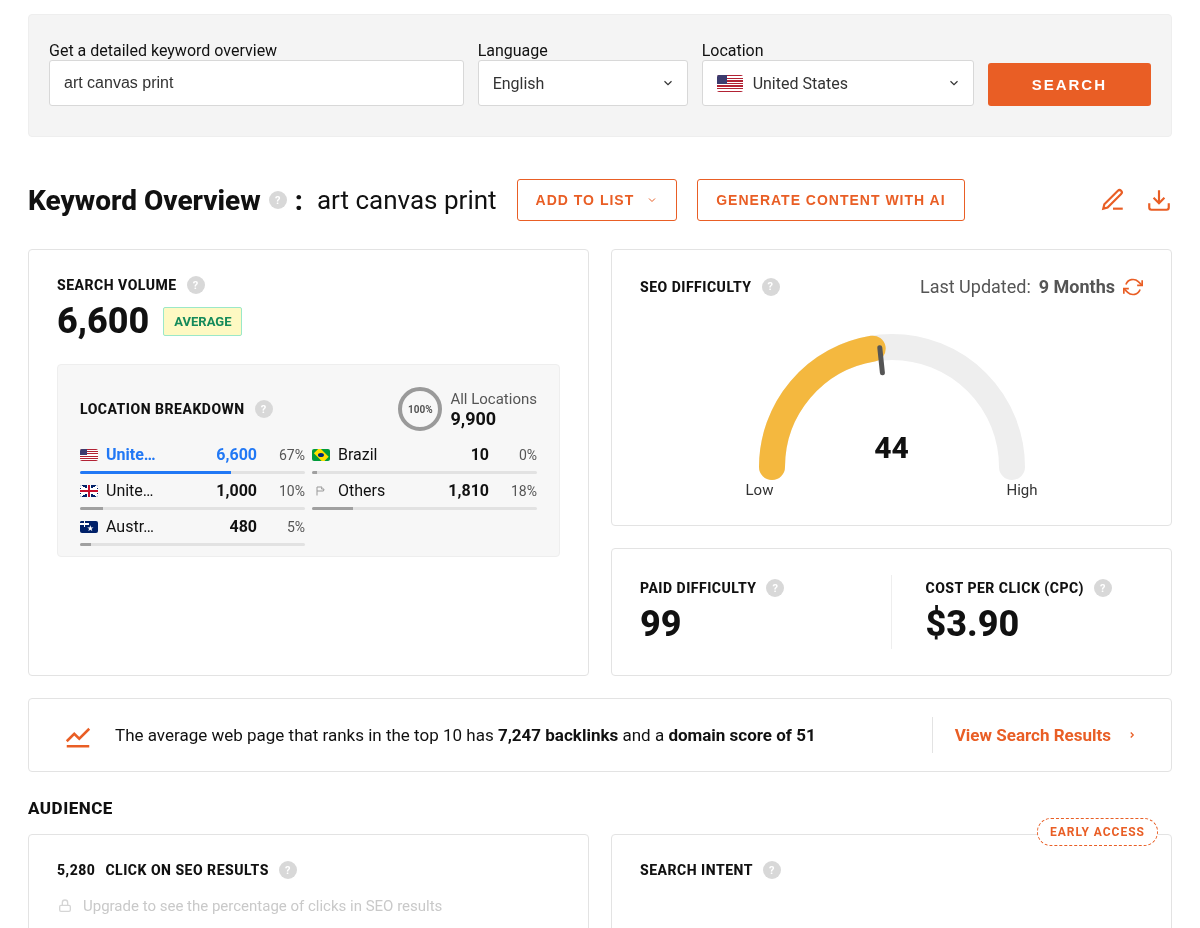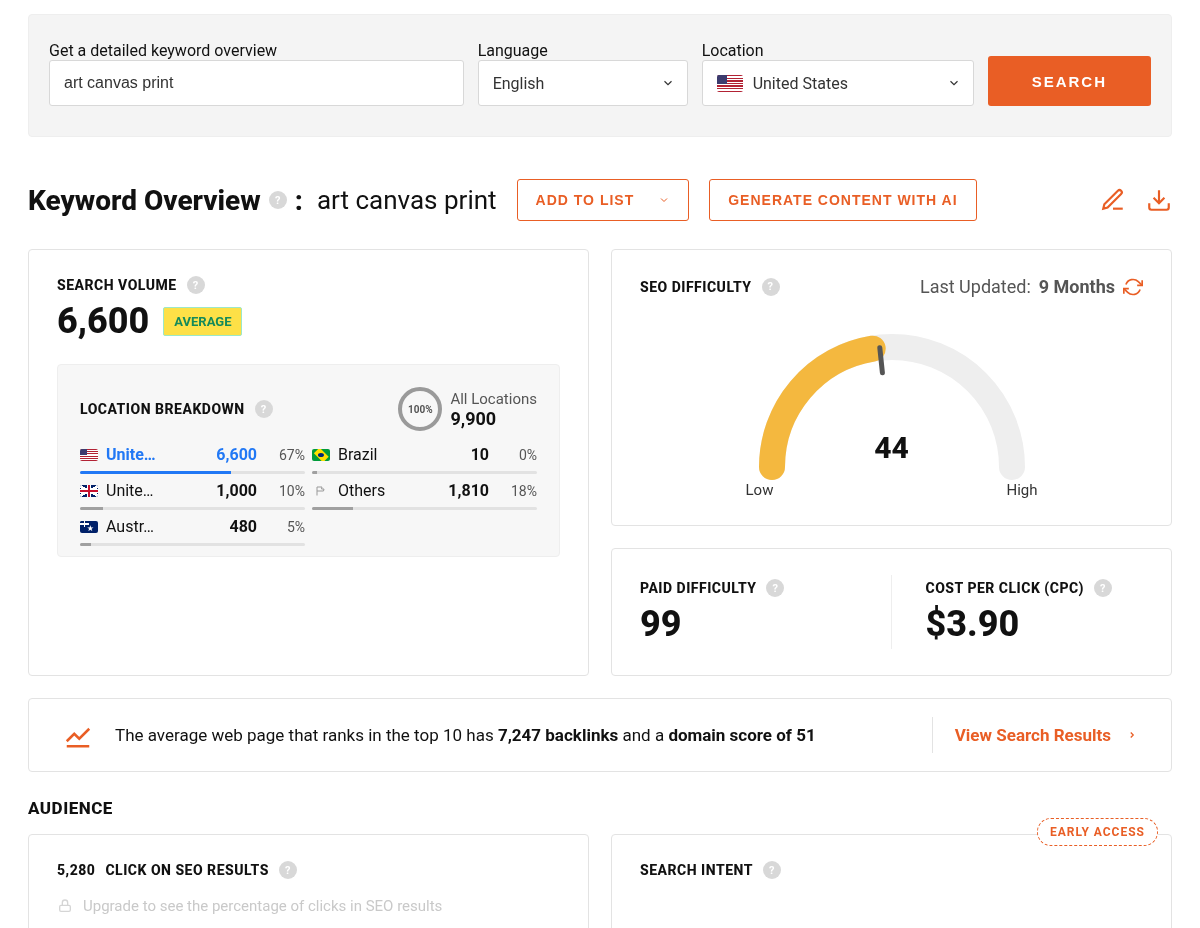--- a/index.html
+++ b/index.html
@@ -36,21 +36,21 @@
     position: relative; height: 46px; width: 100%;
     border: 1px solid #d8d8d8; border-radius: 3px; background: #fff;
     display: flex; align-items: center; padding: 0 14px; gap: 10px;
     font-size: 16px; color: #333; cursor: pointer;
   }
   .select-box .chev {
     position: absolute; right: 12px; top: 50%; transform: translateY(-50%);
     width: 14px; height: 14px; pointer-events: none;
   }
   .btn-search {
-    height: 50px; padding: 0 44px; border: none; border-radius: 3px;
+    height: 43px; padding: 0 44px; border: none; border-radius: 3px;
     background: #e95e25; color: #fff; font-size: 15px; font-weight: 700;
     letter-spacing: 2px; cursor: pointer;
   }
 
   
   .flag { width: 26px; height: 17px; display: inline-block; position: relative; overflow: hidden; border-radius: 2px; }
   .flag.us { background: linear-gradient(#b22234, #b22234 7.7%, #fff 7.7%, #fff 15.4%, #b22234 15.4%, #b22234 23.1%, #fff 23.1%, #fff 30.8%, #b22234 30.8%, #b22234 38.5%, #fff 38.5%, #fff 46.2%, #b22234 46.2%, #b22234 53.9%, #fff 53.9%, #fff 61.6%, #b22234 61.6%, #b22234 69.3%, #fff 69.3%, #fff 77%, #b22234 77%, #b22234 84.7%, #fff 84.7%, #fff 92.4%, #b22234 92.4%); }
   .flag.us::after { content:""; position:absolute; left:0; top:0; width:40%; height:54%; background:#3c3b6e; }
   .flag.br { background:#009B3A; }
   .flag.br::before { content:""; position:absolute; left:50%; top:50%; width:70%; height:70%; background:#FEDF00; transform:translate(-50%,-50%) rotate(45deg); }
@@ -72,33 +72,33 @@
   .flag.sm { width:18px; height:12px; }
   .flag-other { width:18px; height:12px; display:inline-block; }
 
   
   .title-row { display:flex; align-items:center; gap:20px; margin-top:42px; }
   .title-row h1 { font-size:28px; font-weight:800; display:flex; align-items:center; gap:8px; }
   .help { width:18px; height:18px; border-radius:50%; background:#d8d8d8; color:#fff; display:inline-flex; align-items:center; justify-content:center; font-size:11px; font-weight:700; flex-shrink:0; }
   .title-row .kw { font-weight:400; font-size:26px; margin-left:6px; }
   .btn-outline {
     border:1px solid #e95e25; color:#e95e25; background:#fff; font-weight:700; letter-spacing:1px;
-    padding:12px 18px; border-radius:3px; font-size:14px; cursor:pointer; display:inline-flex; align-items:center; gap:24px;
+    padding:12px 18px; border-radius:3px; font-size:14px; cursor:pointer; display:inline-flex; align-items:center; gap:12px;
   }
   .title-spacer { flex:1; }
   .icon-btn { color:#e95e25; cursor:pointer; }
 
   
   .cards { display:grid; grid-template-columns: 1fr 1fr; gap:22px; margin-top:28px; }
 
   .card { border:1px solid #e3e3e3; border-radius:4px; padding:26px 28px; background:#fff; }
   .card h3 { font-size:14px; font-weight:800; letter-spacing:.5px; text-transform:uppercase; display:flex; align-items:center; gap:10px; }
   .big-num { font-size:36px; font-weight:800; margin-top:6px; display:flex; align-items:center; gap:14px; }
 
-  .badge-avg { background:#fde047; color:#148a5a; font-weight:700; padding:6px 10px; font-size:13px; border-radius:2px; border:1px solid #9be8c8; }
+  .badge-avg { background:#fef9c3; color:#148a5a; font-weight:700; padding:6px 10px; font-size:13px; border-radius:2px; border:1px solid #9be8c8; }
 
   
   .loc-panel { background:#f7f7f7; border:1px solid #eee; border-radius:4px; padding:22px 22px 10px; margin-top:22px; }
   .loc-head { display:flex; align-items:center; justify-content:space-between; }
   .loc-head-right { display:flex; align-items:center; gap:8px; }
   .ring { width:44px; height:44px; border:4px solid #9a9a9a; border-radius:50%; display:flex; align-items:center; justify-content:center; font-size:10px; font-weight:700; color:#555;}
   .loc-list { display:grid; grid-template-columns:1fr 1fr; column-gap:24px; row-gap:16px; margin-top:14px;gap:7px; }
   .loc-item { }
   .loc-row { display:flex; align-items:center; gap:8px; }
   .loc-name { flex:1; font-size:16px; white-space:nowrap; overflow:hidden; text-overflow:ellipsis; }

